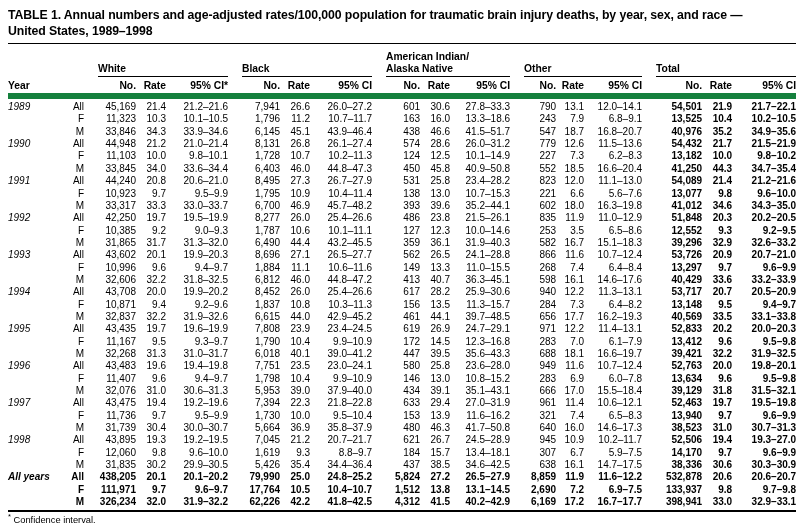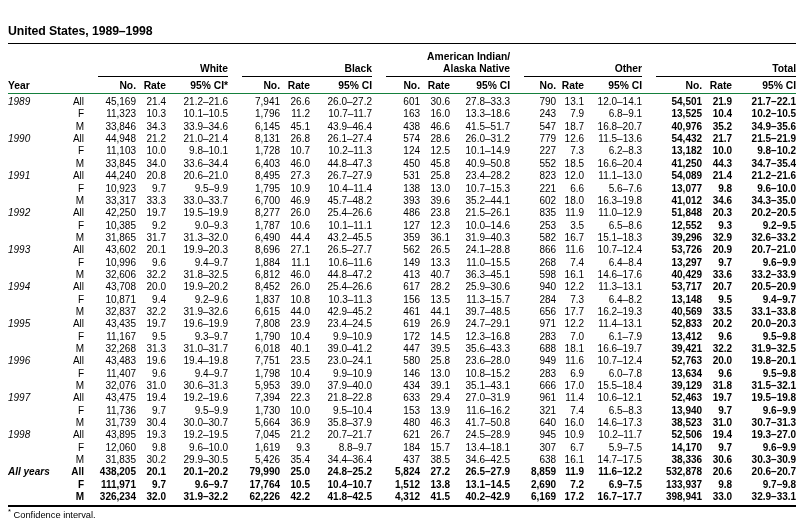--- a/index.html
+++ b/index.html
@@ -4,40 +4,40 @@
 <style>
   html, body { margin: 0; padding: 0; background: #fff; color: #000; }
   body { width: 804px; height: 526px; overflow: hidden; font-family: "Liberation Sans", sans-serif; }
   .page { padding: 7px 8px 0 8px; }
   .title { font-size: 12.3px; font-weight: bold; line-height: 1.32; letter-spacing: -0.1px; }
   .title-rule { border-top: 1.5px solid #000; margin-top: 4px; }
   table { border-collapse: collapse; table-layout: fixed; width: 788px; margin-top: 1px; }
   th, td { padding: 0; margin: 0; white-space: nowrap; overflow: visible; }
   thead th { font-weight: bold; font-size: 10.3px; }
   tr.spanner th { vertical-align: bottom; padding-top: 6px; }
-  .grp { border-bottom: 1px solid #000; margin-left: 14px; padding-bottom: 1px; text-align: right; font-weight: bold; line-height: 1.15; }
-  tr.subhead th { text-align: right; padding: 3px 0 2px 0; border-bottom: 1px solid #15803d; }
+  .grp { border-bottom: 1px solid #000; margin-left: 14px; padding-bottom: 1px; text-align: left; font-weight: bold; line-height: 1.15; }
+  tr.subhead th { text-align: right; padding: 3px 0 2px 0; border-bottom: 6px solid #15803d; }
   tr.subhead th.year { text-align: left; vertical-align: bottom; }
   tbody td { font-size: 10px; line-height: 12.34px; text-align: right; }
   tbody td.year { text-align: left; font-style: italic; }
   tbody td.sex { text-align: right; }
   td.gstart { padding-left: 12px; }
   td.total-col { font-weight: bold; }
   tr.bold-row td { font-weight: bold; }
   tbody tr:first-child td { padding-top: 2px; }
   .bottom-rule { width: 788px; border-top: 2px solid #000; margin-top: 2px; }
   .footnote { font-size: 9.3px; margin-top: 0; }
   .footnote sup { font-size: 7.5px; }
 </style>
 </head>
 <body>
 
 <div class="page">
   <div class="title">
-    <br>
+    <span>TABLE 1. Annual numbers and age-adjusted rates/100,000 population for traumatic brain injury deaths, by year, sex, and race —</span><br>
     <span>United States, 1989–1998</span>
   </div>
   <div class="title-rule"></div>
 
   <table>
     <colgroup>
       <col style="width:50px">
         <col style="width:26px">
       <col style="width:52px">
         <col style="width:30px">

